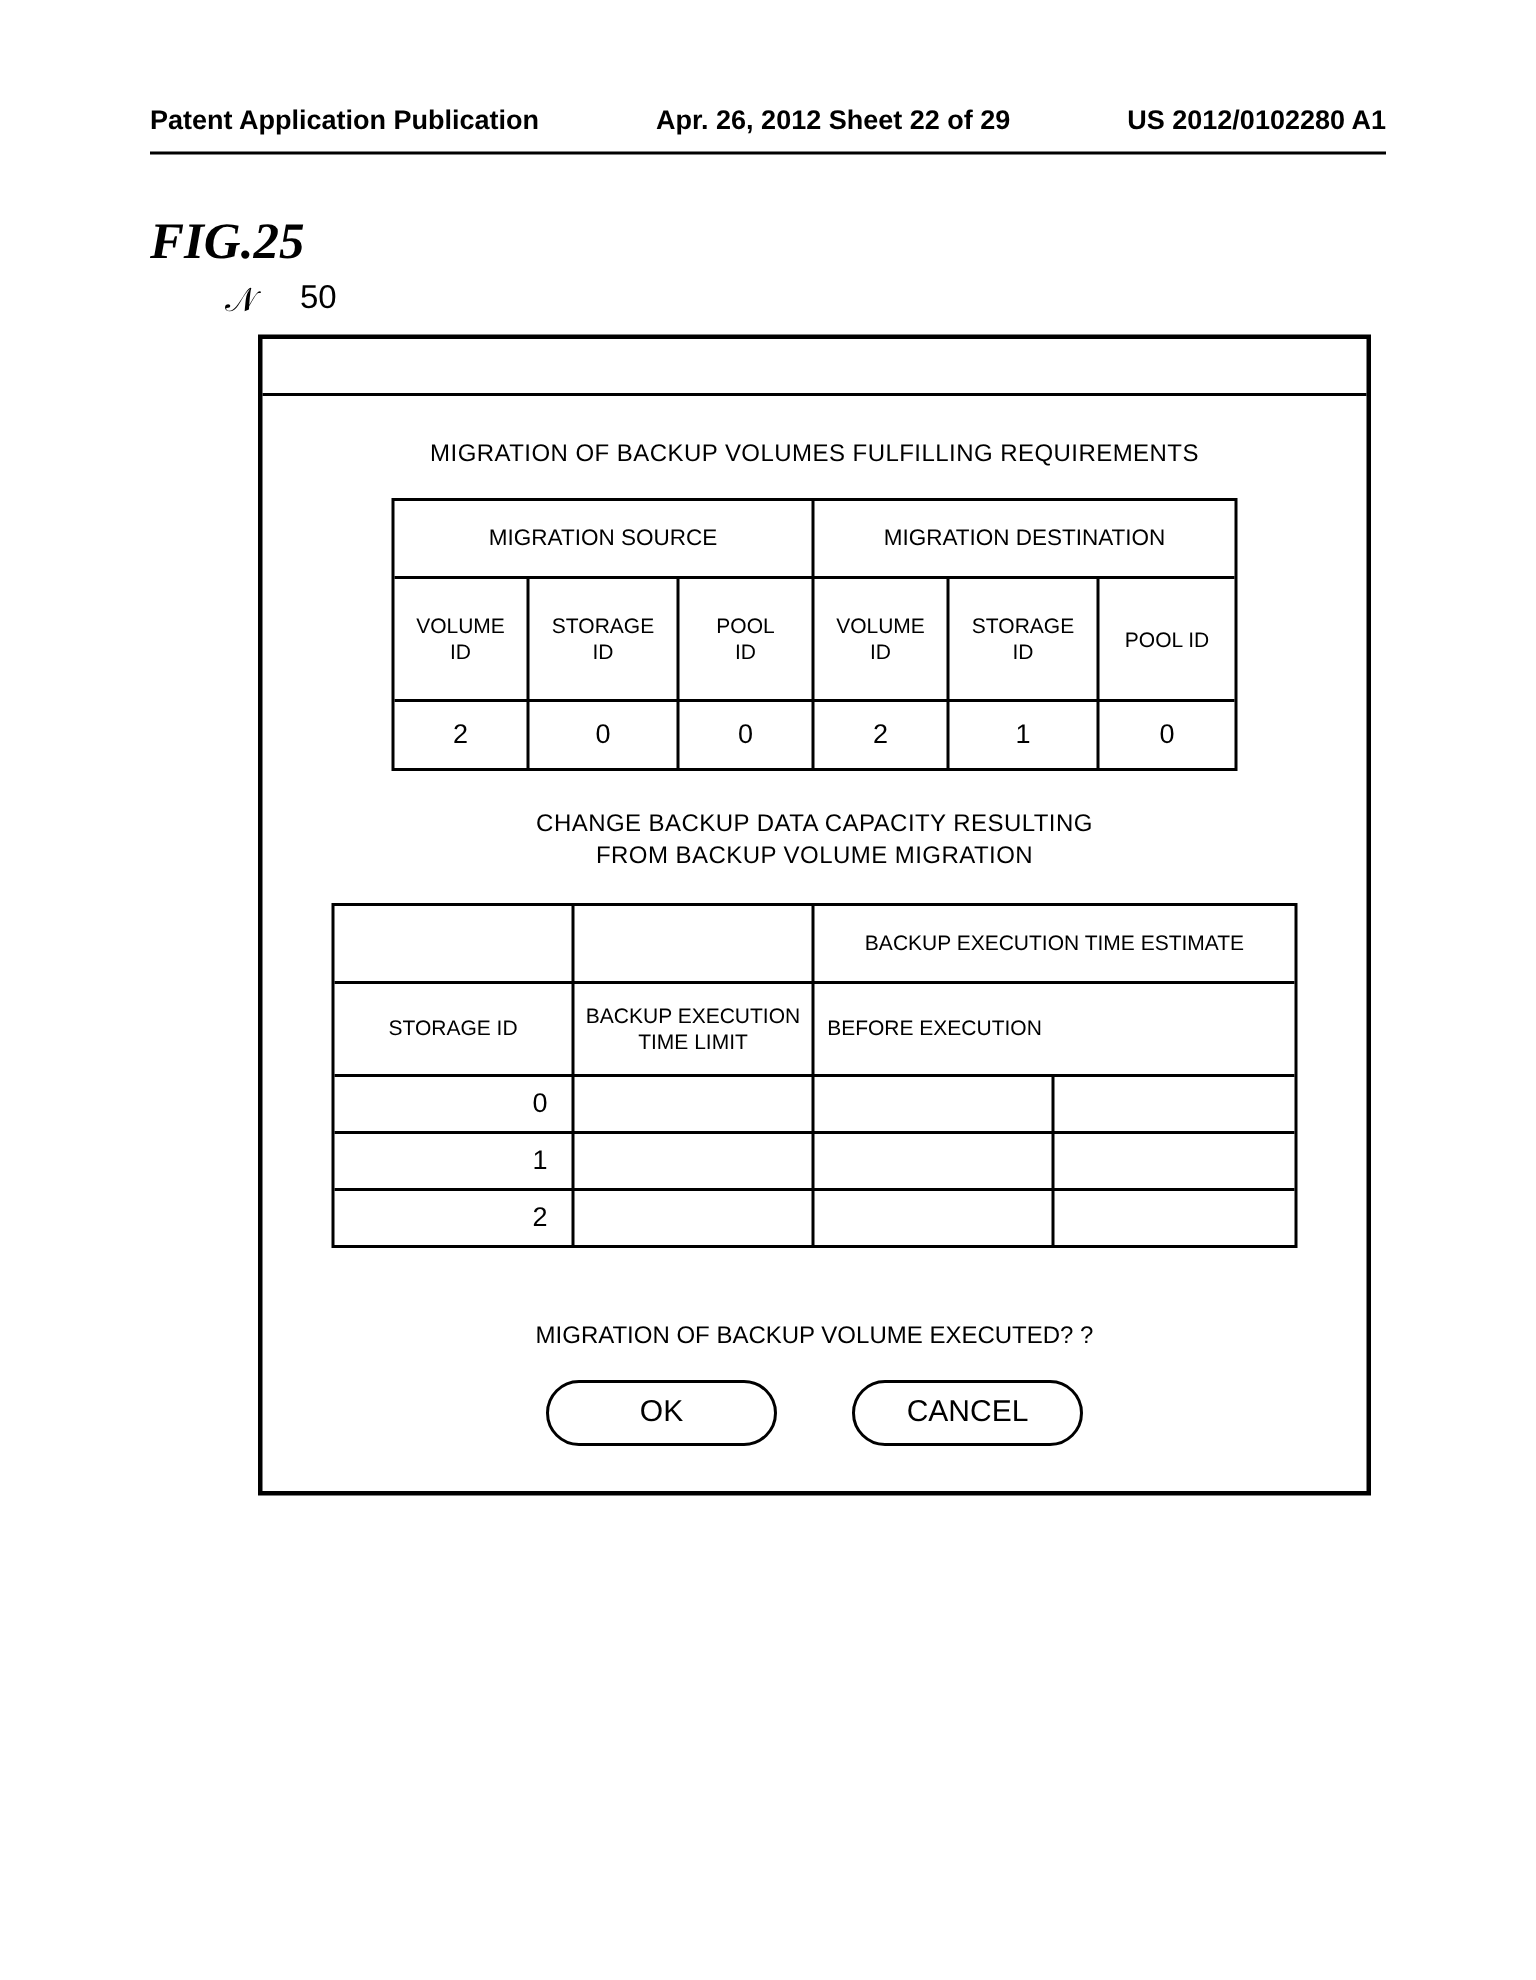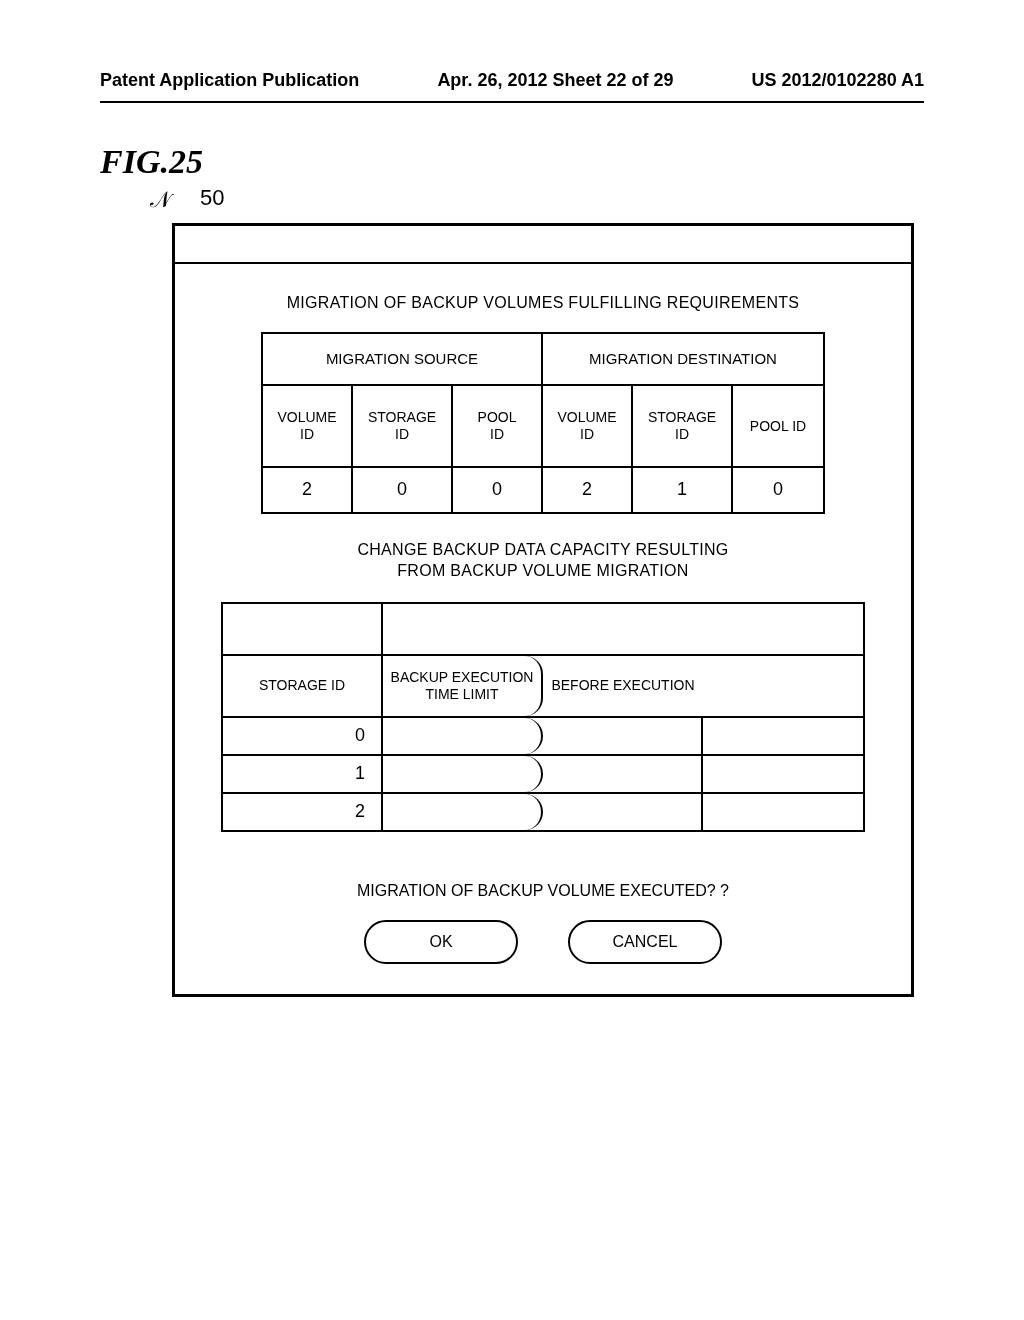--- a/index.html
+++ b/index.html
@@ -128,21 +128,21 @@
   }
   .tbl2 .cell:last-child { border-right: none; }
   .tbl2 .top-row .cell { height: 50px; }
   .tbl2 .top-row { border-bottom: 2px solid #000; }
   .tbl2 .sub-row .cell { height: 60px; }
   .tbl2 .sub-row { border-bottom: 2px solid #000; }
   .tbl2 .data-row .cell { height: 36px; font-size: 18px; justify-content: flex-end; padding-right: 16px;}
   .tbl2 .data-row { border-bottom: 2px solid #000; }
   .tbl2 .data-row:last-child { border-bottom: none; }
   .w2-storage { width: 160px; }
-  .w2-limit { width: 160px; border-radius: 18px; }
+  .w2-limit { width: 160px; }
   .w2-before { width: 160px; }
   .w2-after { width: 160px; }
   .w2-est { width: 320px; }
 
   .prompt {
     text-align: center;
     font-size: 16px;
     margin-top: 50px;
   }
   .btn-row {
@@ -152,21 +152,21 @@
     margin-top: 20px;
   }
   .pill-btn {
     border: 2px solid #000;
     border-radius: 22px;
     width: 150px;
     height: 40px;
     display: flex;
     align-items: center;
     justify-content: center;
-    font-size: 16px;
+    font-size: 20px;
     background: #fff;
     cursor: pointer;
   }
 </style>
 </head>
 <body>
 
 <div class="page">
 
   <div class="header-row">
@@ -214,20 +214,21 @@
 
       <div class="section-title sub">
         <span>CHANGE BACKUP DATA CAPACITY RESULTING</span><br>
         <span>FROM BACKUP VOLUME MIGRATION</span>
       </div>
 
       <div class="tbl2">
         <div class="row top-row">
           <div class="cell w2-storage" style="border-bottom:none"></div>
           <div class="cell w2-limit" style="border-bottom:none"></div>
+          <div class="cell w2-est">BACKUP EXECUTION TIME ESTIMATE</div>
         </div>
         <div class="row sub-row">
           <div class="cell w2-storage">STORAGE ID</div>
           <div class="cell w2-limit">BACKUP EXECUTION TIME LIMIT</div>
           <div class="cell w2-before">BEFORE EXECUTION</div>
         </div>
         <div class="row data-row">
           <div class="cell w2-storage">0</div>
           <div class="cell w2-limit"></div>
           <div class="cell w2-before"></div>

